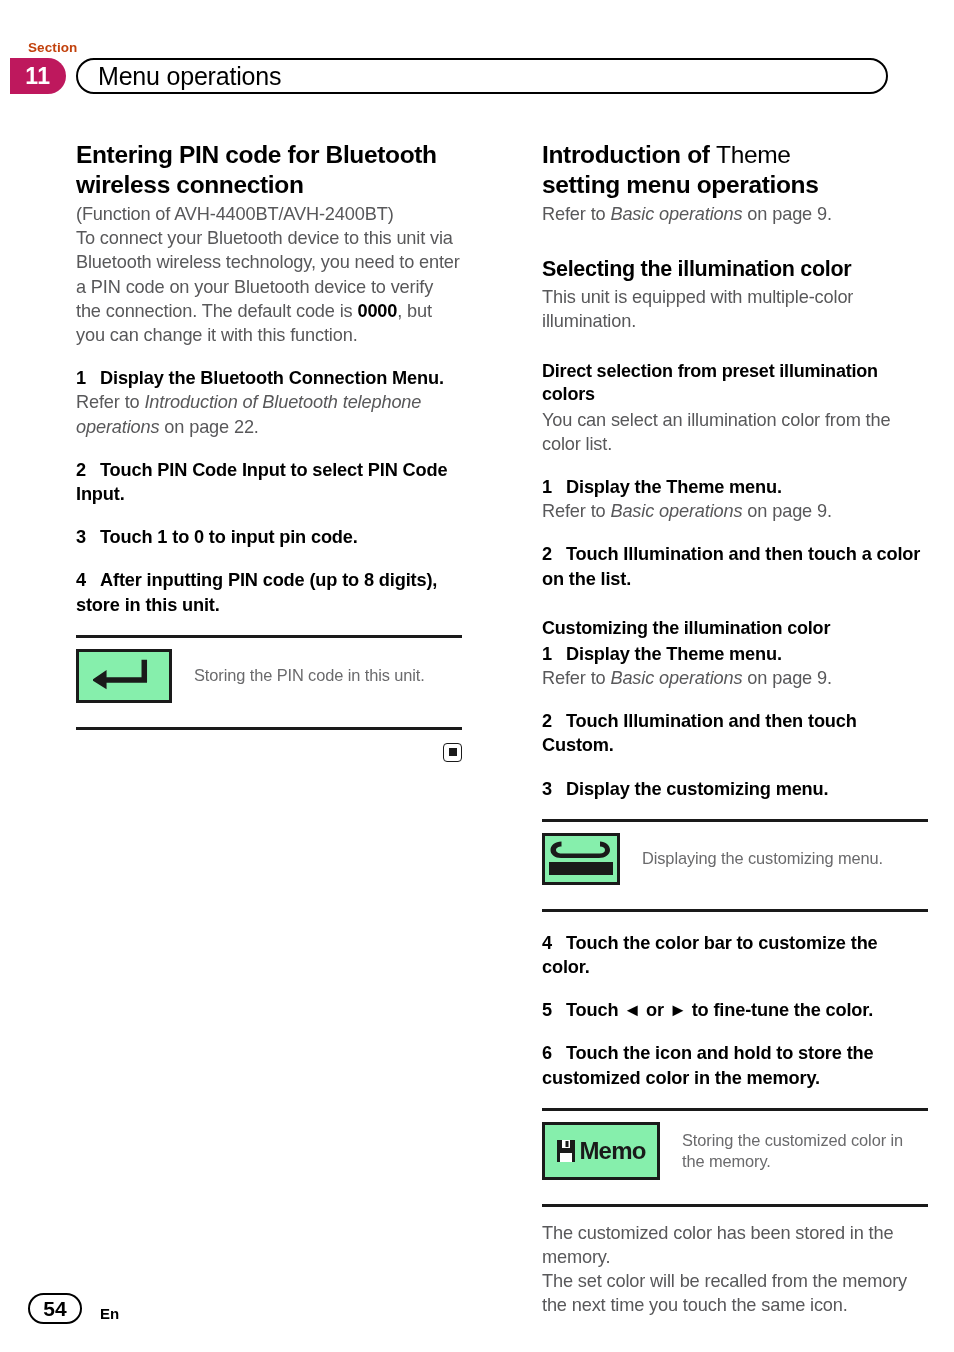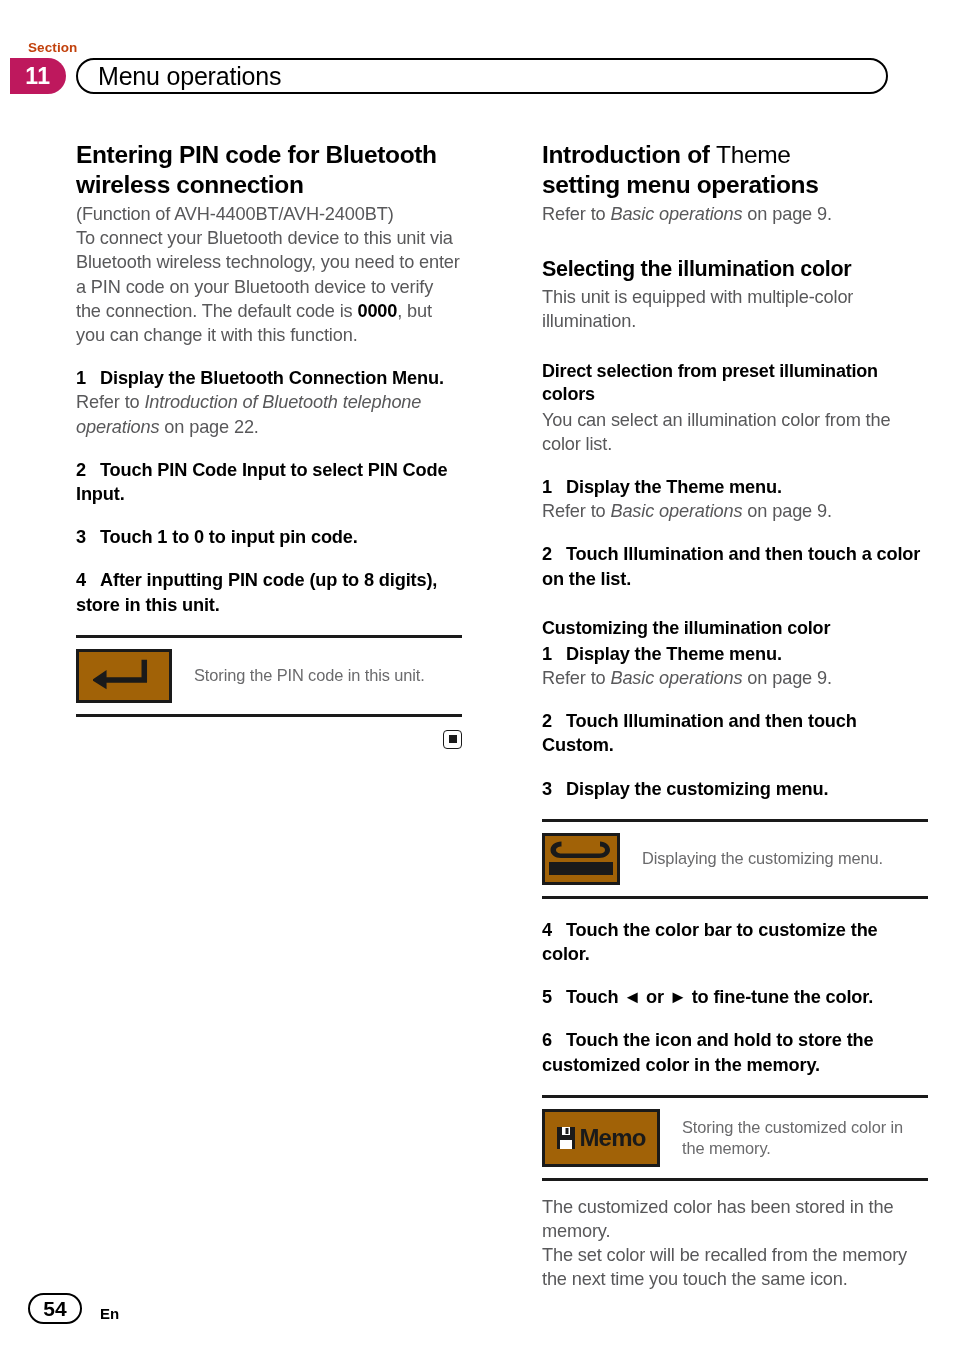--- a/index.html
+++ b/index.html
@@ -134,29 +134,29 @@
     color: #58585a;
     letter-spacing: -0.15px;
   }
   p.ref .it { font-style: italic; }
 
   
   .note-box {
     margin-top: 18px;
     border-top: 3.2px solid #1a1a1a;
     border-bottom: 3.2px solid #1a1a1a;
-    padding: 11px 0 11px 0;
+    padding: 11px 0 24px 0;
     display: flex;
     align-items: center;
   }
   .note-icon {
     flex: 0 0 auto;
     border: 3px solid #1a1a1a;
     box-sizing: border-box;
-    background: #a16207;
+    background: #86efac;
     display: flex;
     align-items: center;
     justify-content: center;
   }
   .note-text {
     font-size: 16.4px;
     line-height: 21px;
     color: #6a6a6c;
     padding-left: 22px;
     letter-spacing: -0.1px;

